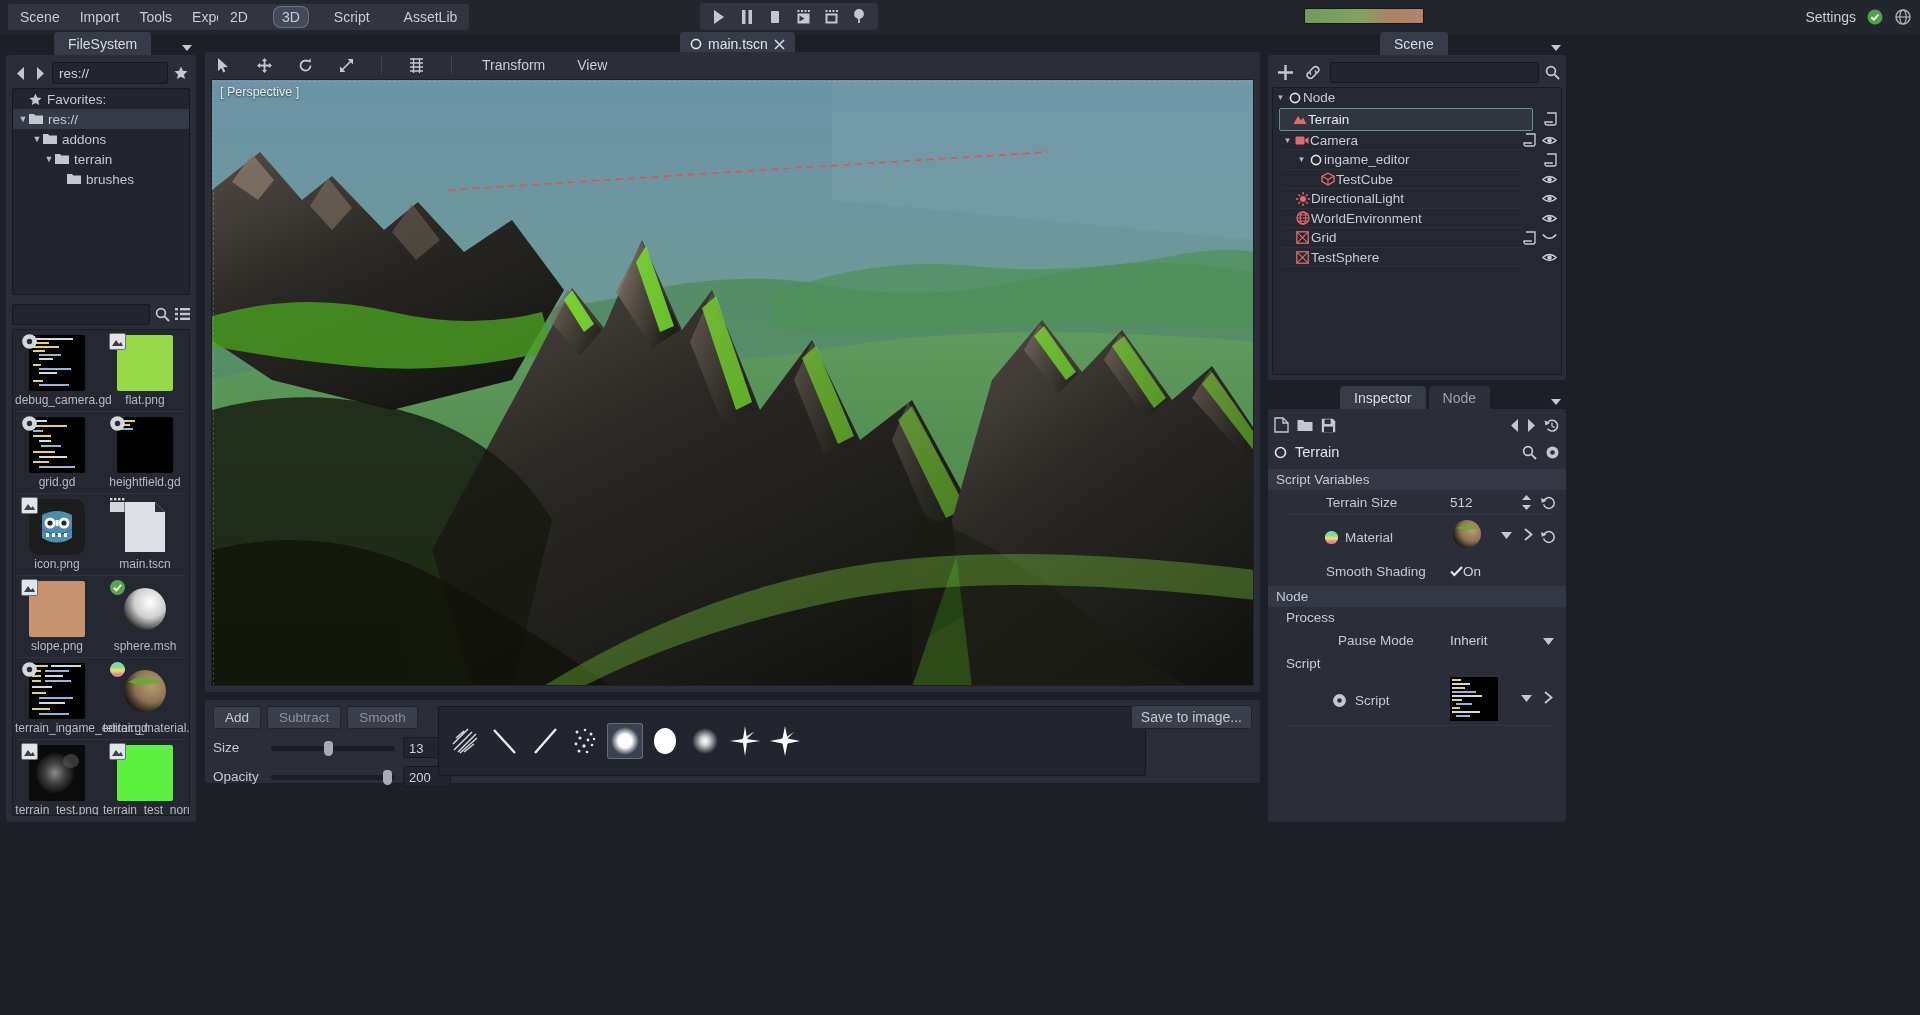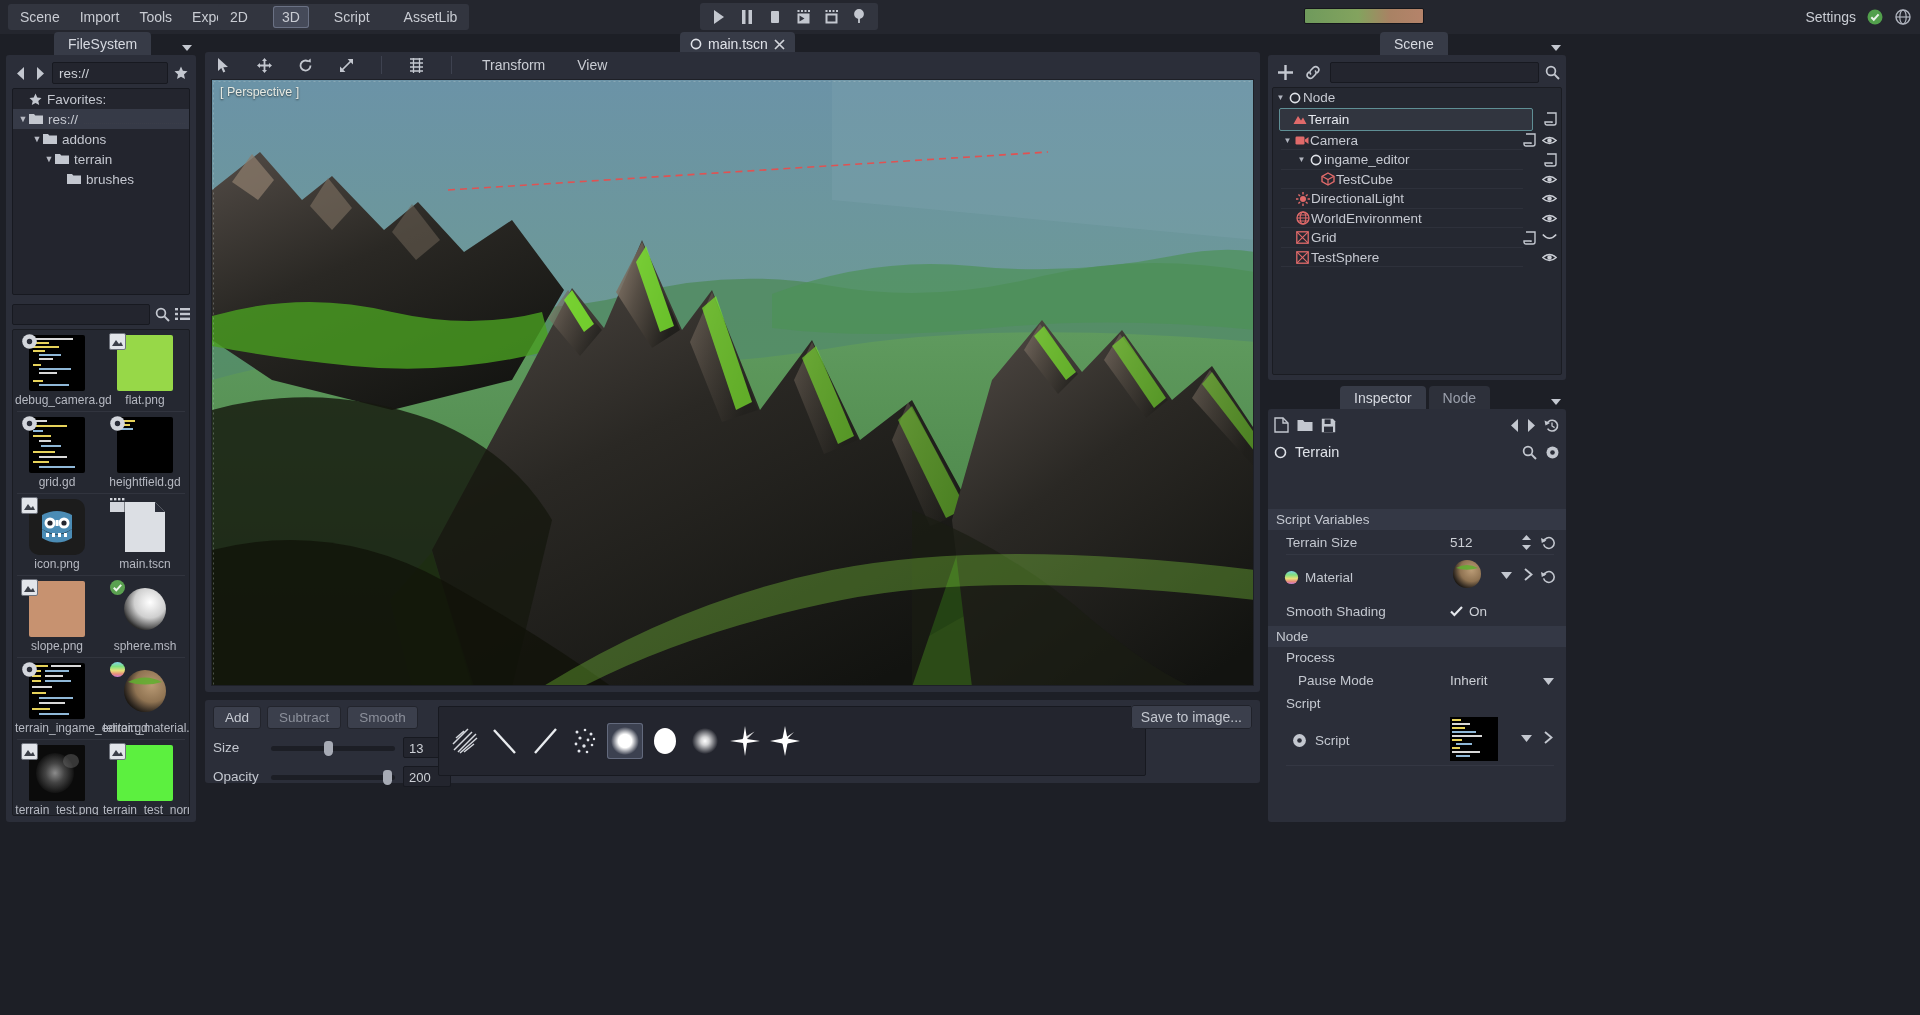--- a/index.html
+++ b/index.html
@@ -26,21 +26,21 @@
     position: absolute; left: 8px; top: 4px; height: 26px;
     background: #32353f; border-radius: 3px; display: flex; align-items: center; padding: 0 2px;
   }
   .menuitem { padding: 3px 10px; font-size: 14px; color: #c9ccd3; border-radius: 3px; }
 
   .modegrp {
     position: absolute; left: 218px; top: 4px; height: 26px;
     background: #32353f; border-radius: 3px; display: flex; align-items: center; padding: 0 3px; gap: 16px;
   }
   .modeitem { padding: 3px 9px; font-size: 14px; color: #c9ccd3; border-radius: 3px; }
-  .modeitem.active { background: #454a59; box-shadow: inset 0 0 0 1px #6a7184; }
+  .modeitem.active { background: #454a59; box-shadow: inset 0 0 0 1px #6a7184; border-radius: 8px; }
 
   .playgrp {
     position: absolute; left: 700px; top: 3px; height: 27px;
     background: #32353f; border-radius: 3px; display: flex; align-items: center; gap: 2px; padding: 0 6px;
   }
   .playbtn { width: 26px; height: 23px; display: flex; align-items: center; justify-content: center; border-radius: 3px; }
 
   .progwrap {
     position: absolute; left: 1304px; top: 8px; width: 120px; height: 16px;
     background: #1d1f26; border: 1px solid #15161b; border-radius: 2px; overflow: hidden;
@@ -168,23 +168,23 @@
 
   .inspDock { position: absolute; left: 1268px; top: 386px; width: 298px; height: 436px; }
   .inspTabRow { position: absolute; left: 72px; top: 0; display: flex; gap: 3px; }
   .inspCollapse { position: absolute; right: 3px; top: 7px; }
   .inspBody { position: absolute; left: 0; top: 23px; width: 298px; height: 413px; background: #2b2e39; border-radius: 3px; }
   .inspToolRow { position: absolute; left: 6px; top: 4px; width: 286px; height: 24px; display: flex; align-items: center; gap: 8px; }
   .inspToolSpacer { flex: 1; }
   .inspNodeRow { position: absolute; left: 6px; top: 30px; width: 286px; height: 26px; display: flex; align-items: center; gap: 8px; }
   .inspNodeName { font-size: 14.5px; color: #dfe2e8; }
   .inspList { position: absolute; left: 0; top: 60px; width: 298px; height: 350px; }
-  .secHdr { background: #343845; font-size: 13.5px; color: #c4c8d0; padding: 3px 0 3px 8px; margin-top: 40px; }
+  .secHdr { background: #343845; font-size: 13.5px; color: #c4c8d0; padding: 3px 0 3px 8px; }
   .subHdr { font-size: 13.5px; color: #c4c8d0; padding: 3px 0 3px 18px; }
-  .prow { display: flex; align-items: center; height: 25px; font-size: 13.5px; color: #c3c7cf; position: relative; }
+  .prow { display: flex; align-items: center; height: 25px; font-size: 13.5px; color: #c3c7cf; position: relative; padding-left: 40px; }
   .prow .plabel { padding-left: 18px; }
   .prow .pvalue { position: absolute; left: 182px; color: #cdd0d6; }
   .prowline { position: absolute; left: 18px; right: 12px; bottom: 0; height: 1px; background: #343743; }
   .revert { position: absolute; right: 10px; top: 5px; }
   .spin { position: absolute; right: 34px; top: 5px; }
 </style>
 </head>
 <body>
 
 <div class="app">
@@ -1140,21 +1140,21 @@
               <path d="M2 1 L8.5 6.5 L2 12" fill="none" stroke="#c3c7cf" stroke-width="1.9"></path>
             </svg>
           <svg style="position:absolute;right:10px;top:14px" width="15" height="15" viewBox="0 0 15 15">
             <path d="M2.6 6.6 A5.4 5.4 0 1 1 2.6 9.4" fill="none" stroke="#c3c7cf" stroke-width="1.6"></path>
             <path class="ico" d="M0 3 L5.4 5.4 L0.8 8 Z"></path>
           </svg>
         </div>
 
         <div class="prow">
           <span class="plabel">Smooth Shading</span>
-          <span class="pvalue" style="display:flex;align-items:center;gap:6px">
+          <span class="pvalue" style="display:flex;align-items:center;gap:0">
             <svg width="13" height="13" viewBox="0 0 13 13">
               <path d="M1 6.5 L4.4 10 L12 2" fill="none" stroke="#e4e7ec" stroke-width="2.2"></path>
             </svg>
             <span>On</span>
           </span>
         </div>
 
         <div class="secHdr" style="margin-top:2px">Node</div>
         <div class="subHdr">Process</div>
 

